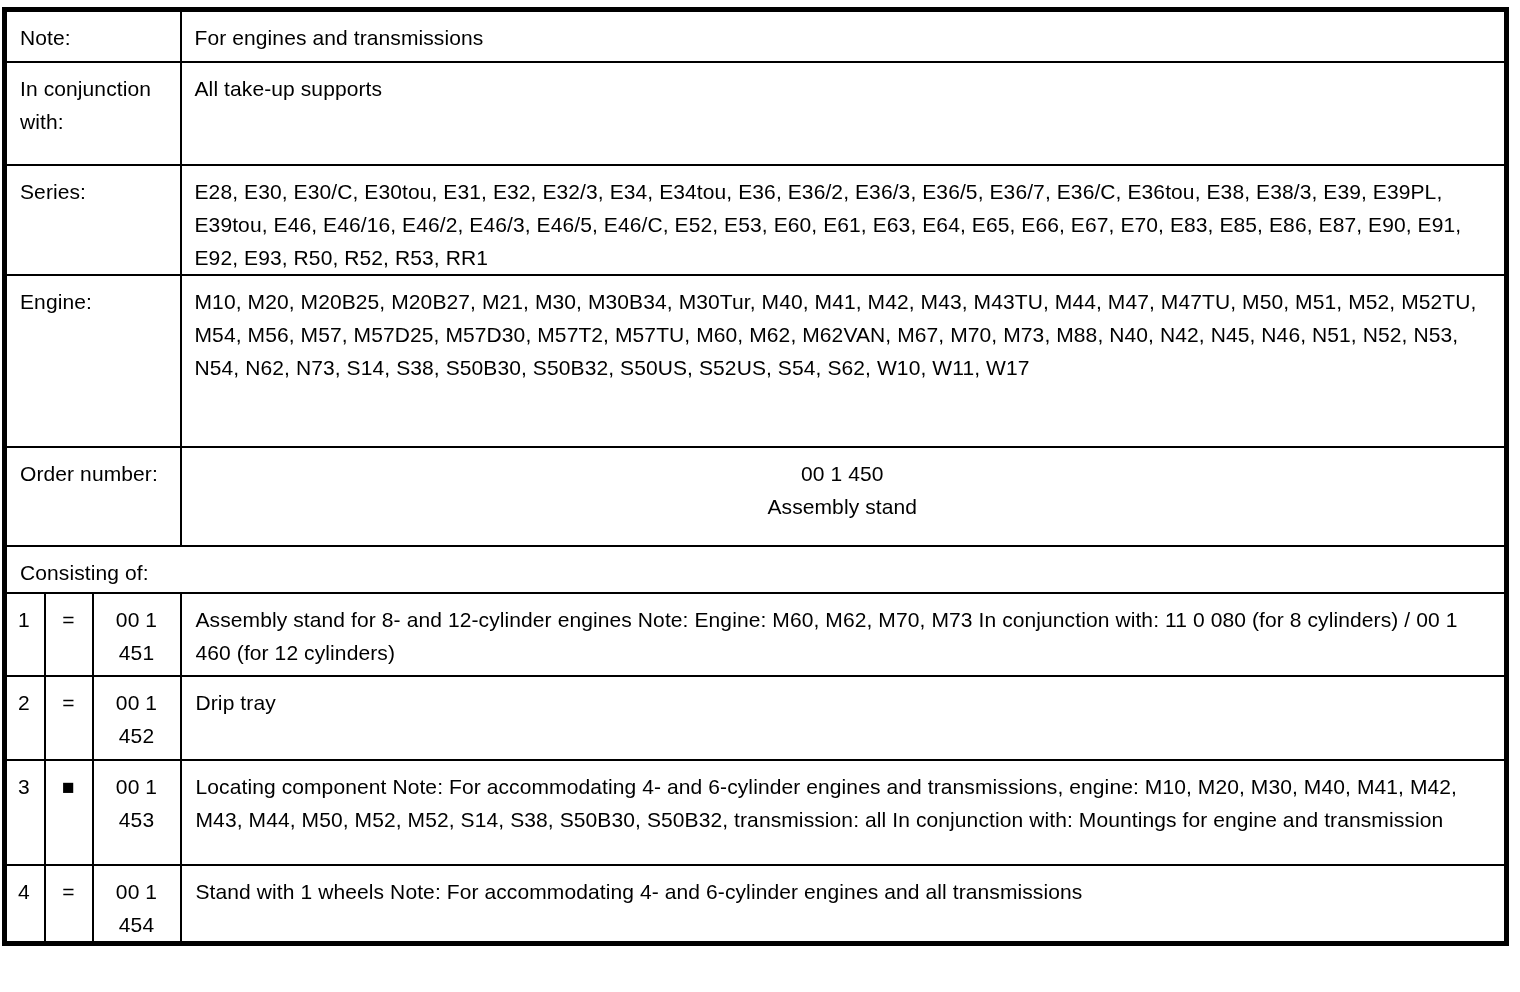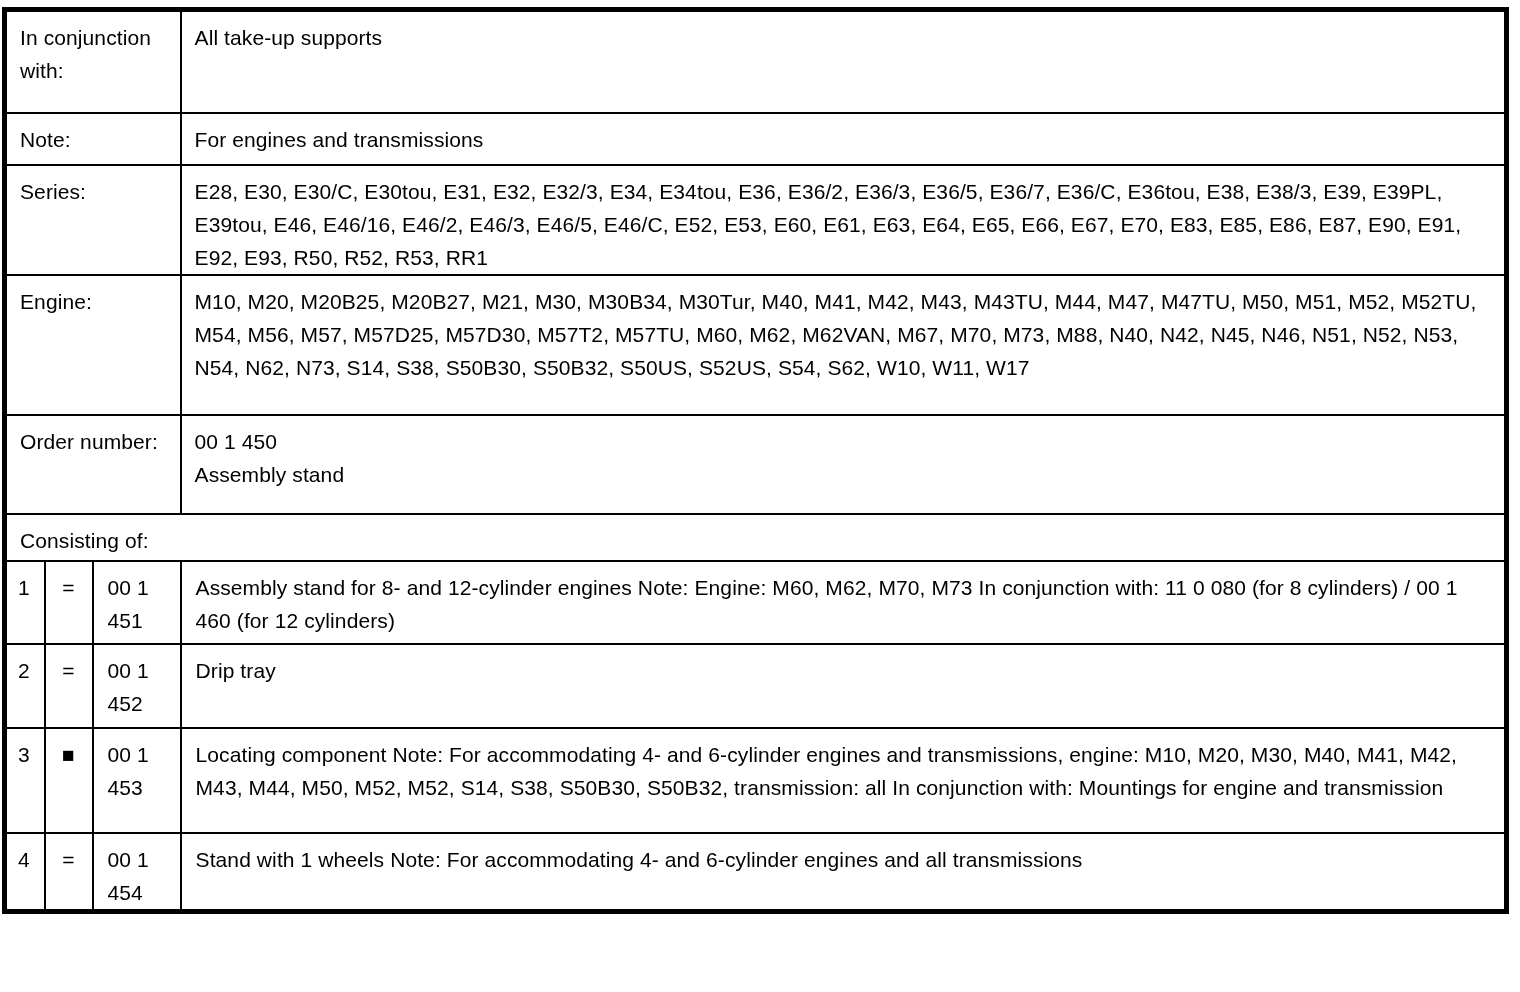--- a/index.html
+++ b/index.html
@@ -24,50 +24,50 @@
     border: 2px solid #000000;
     vertical-align: top;
     padding: 9px 14px 0 14px;
     font-size: 21px;
     line-height: 33px;
     letter-spacing: 0.1px;
     overflow: hidden;
   }
   td.label-cell { padding-left: 13px; }
   td.value-cell { padding-left: 13px; }
-  .pre { white-space: pre-line; }
+  .pre { white-space: pre-line; text-align: center; }
   td.num-cell { text-align: left; padding-left: 11px; }
   td.sym-cell { text-align: center; padding-left: 4px; padding-right: 4px; }
   .square-sym { font-size: 23px; line-height: 33px; }
 </style>
 </head>
 <body>
 
 <table class="doc-table">
   <colgroup>
     <col style="width:40px">
     <col style="width:48px">
     <col style="width:88px">
     <col>
   </colgroup>
   <tbody>
 
+    <tr style="height:52px">
+      <td colspan="3" class="label-cell">Note:</td>
+      <td class="value-cell">For engines and transmissions</td>
+    </tr>
     <tr style="height:103px">
       <td colspan="3" class="label-cell">In conjunction with:</td>
       <td class="value-cell">All take-up supports</td>
-    </tr>
-    <tr style="height:52px">
-      <td colspan="3" class="label-cell">Note:</td>
-      <td class="value-cell">For engines and transmissions</td>
     </tr>
     <tr style="height:84px">
       <td colspan="3" class="label-cell">Series:</td>
       <td class="value-cell">E28, E30, E30/C, E30tou, E31, E32, E32/3, E34, E34tou, E36, E36/2, E36/3, E36/5, E36/7, E36/C, E36tou, E38, E38/3, E39, E39PL, E39tou, E46, E46/16, E46/2, E46/3, E46/5, E46/C, E52, E53, E60, E61, E63, E64, E65, E66, E67, E70, E83, E85, E86, E87, E90, E91, E92, E93, R50, R52, R53, RR1</td>
     </tr>
-    <tr style="height:140px">
+    <tr style="height:172px">
       <td colspan="3" class="label-cell">Engine:</td>
       <td class="value-cell">M10, M20, M20B25, M20B27, M21, M30, M30B34, M30Tur, M40, M41, M42, M43, M43TU, M44, M47, M47TU, M50, M51, M52, M52TU, M54, M56, M57, M57D25, M57D30, M57T2, M57TU, M60, M62, M62VAN, M67, M70, M73, M88, N40, N42, N45, N46, N51, N52, N53, N54, N62, N73, S14, S38, S50B30, S50B32, S50US, S52US, S54, S62, W10, W11, W17</td>
     </tr>
     <tr style="height:99px">
       <td colspan="3" class="label-cell">Order number:</td>
       <td class="value-cell pre">00 1 450
 Assembly stand</td>
     </tr>
 
     <tr style="height:47px">

